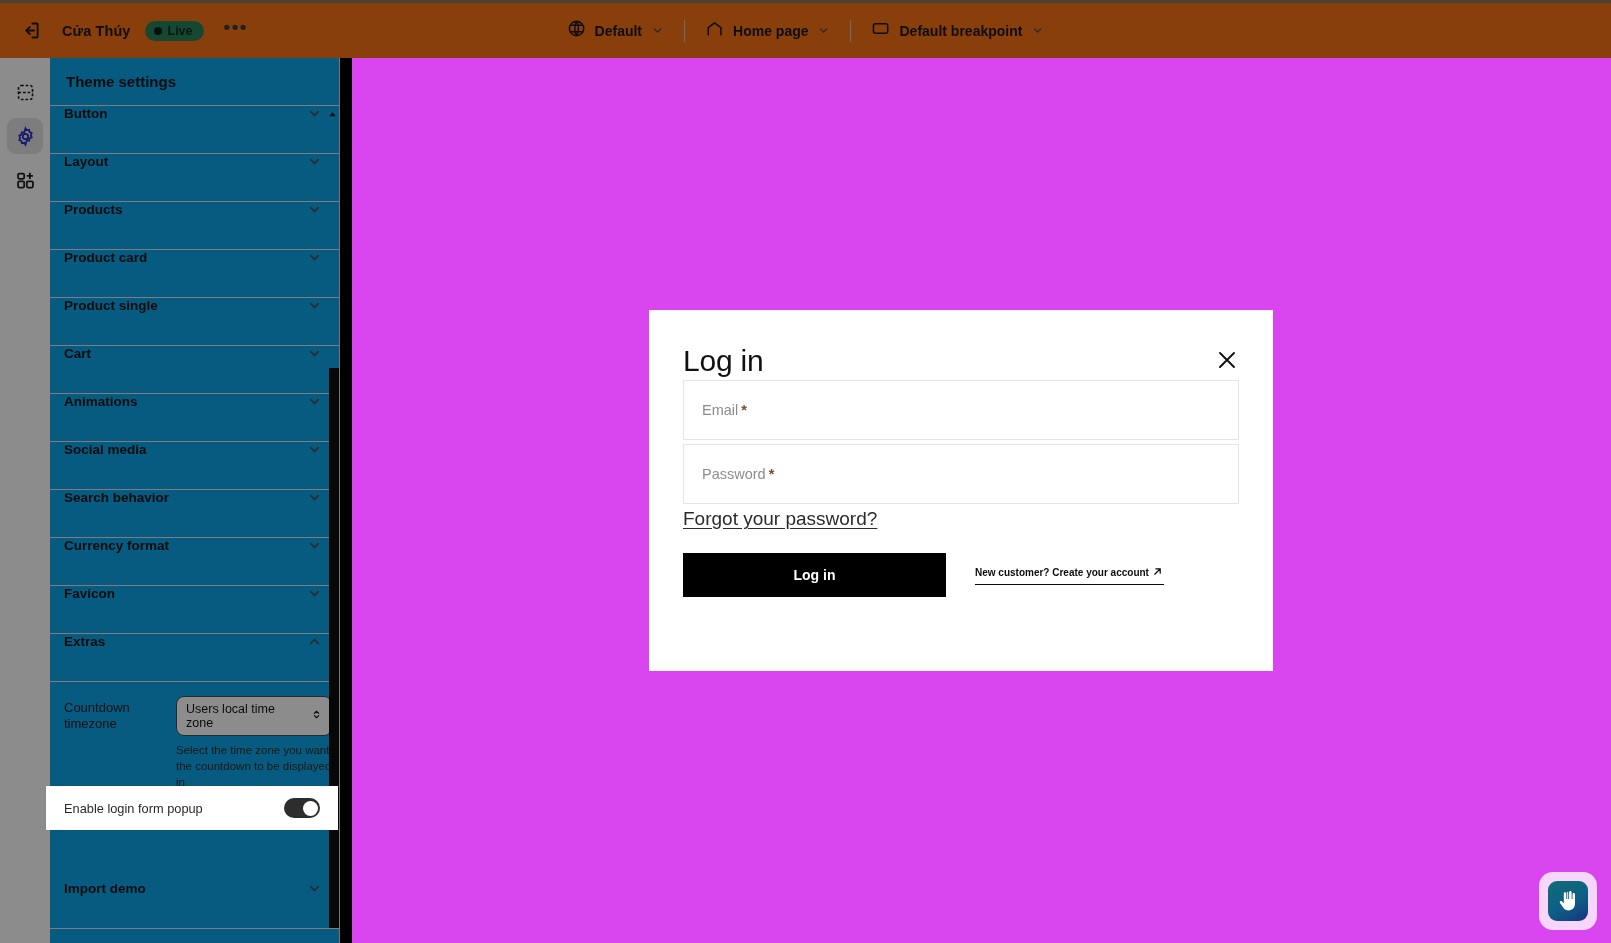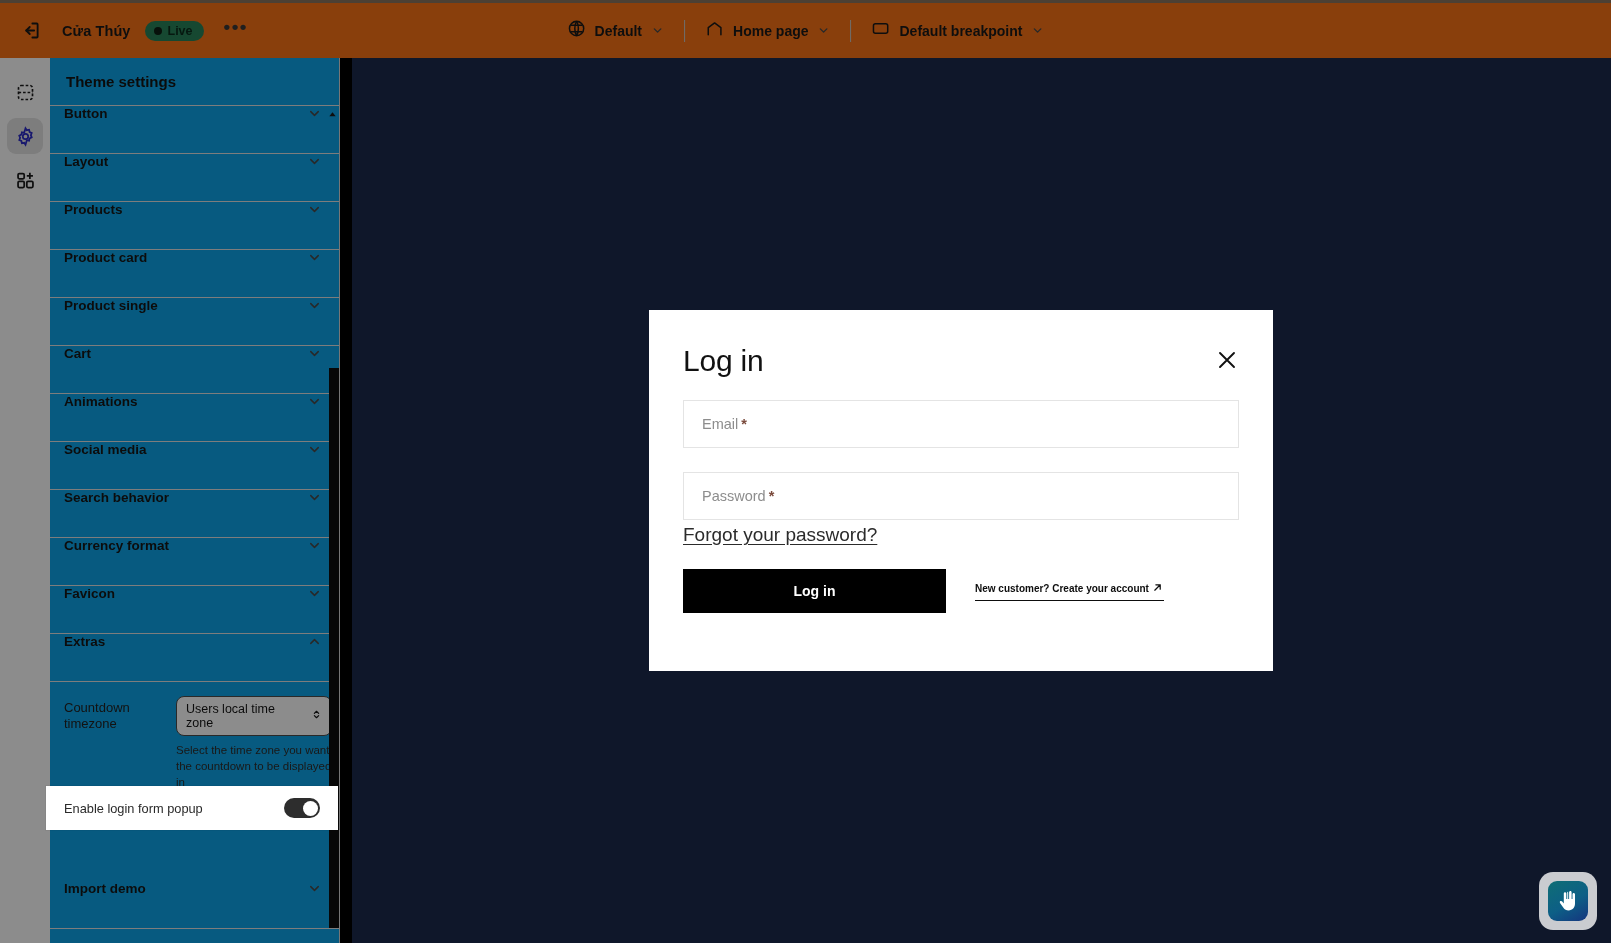--- a/index.html
+++ b/index.html
@@ -298,21 +298,21 @@
     z-index: 50;
     pointer-events: none;
   }
 
   
   .preview {
     position: absolute;
     top: 58px; left: 352px;
     width: 1259px;
     height: 885px;
-    background: #0f172a;
+    background: #d946ef;
     z-index: 10;
   }
 
   .modal {
     position: absolute;
     left: 297px;
     top: 252px;
     width: 624px;
     height: 361px;
     background: #ffffff;
@@ -329,22 +329,22 @@
     color: #111;
     letter-spacing: -0.2px;
     line-height: 1;
   }
   .close-x {
     cursor: pointer;
     color: #111;
     margin-top: 2px;
   }
   .input-field {
-    margin-top: 24px;
-    height: 48px;
+    margin-top: 4px;
+    height: 60px;
     border: 1px solid #e4e4e4;
     display: flex;
     align-items: center;
     padding: 0 18px;
     background: #fff;
     cursor: text;
   }
   .input-field:first-of-type { margin-top: 38px; }
   .ph {
     font-size: 14.5px;

